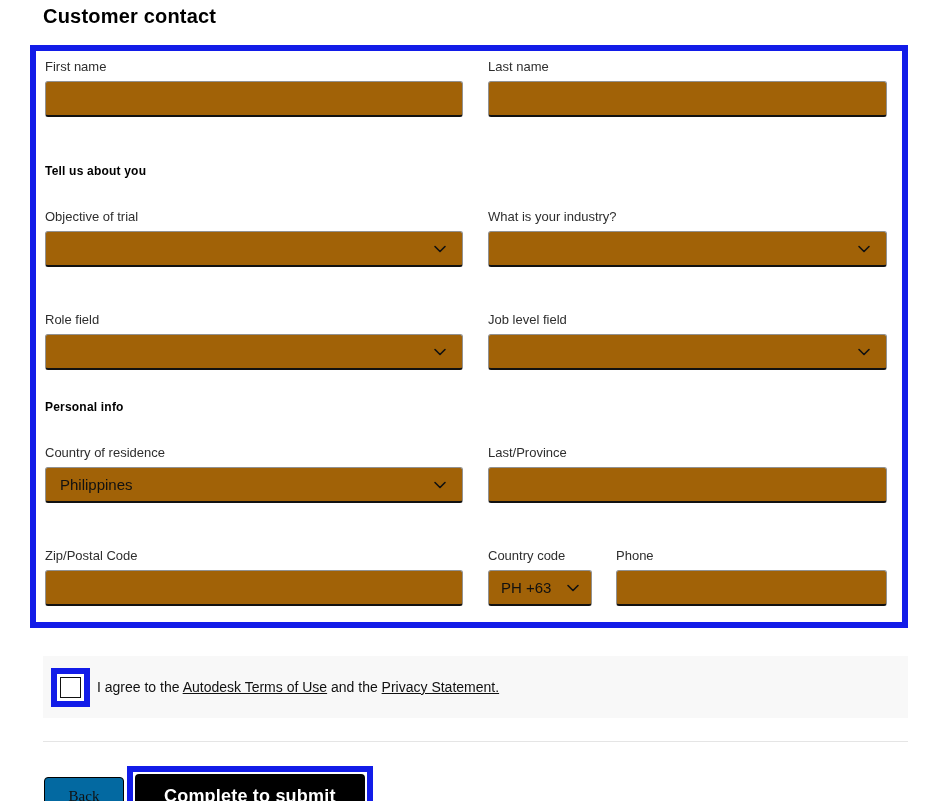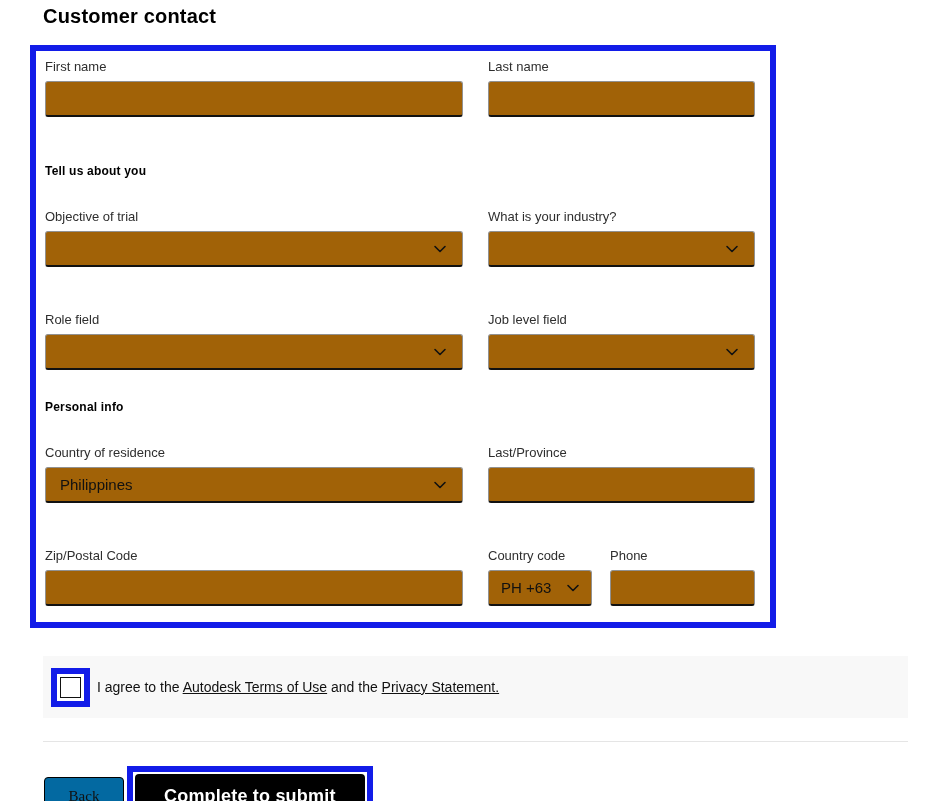--- a/index.html
+++ b/index.html
@@ -15,21 +15,21 @@
     font-family:"Liberation Sans","DejaVu Sans",sans-serif;
     color:#111;
     width:939px;height:801px;overflow:hidden;position:relative;
   }
   .page-title{
     font-size:20px;font-weight:bold;color:#000;
     margin:5px 0 0 43px;letter-spacing:0.2px;
   }
   
   .form-annotation{
-    margin:17px 0 0 30px;width:746px;
+    margin:17px 0 0 30px;width:878px;
     border:6px solid var(--annotation-blue);
     background:#fff;
     padding:8px 15px 16px 9px;
   }
   .field-row{
     display:grid;grid-template-columns:418px 1fr;column-gap:25px;
   }
   .field-row + .field-row{margin-top:45px;}
   .section-heading{
     font-size:12px;font-weight:bold;color:#000;letter-spacing:0.2px;
@@ -51,21 +51,21 @@
   }
   .select-box{
     position:relative;display:flex;align-items:center;
     padding:0 38px 0 14px;cursor:pointer;
   }
   .select-value{font-size:15px;color:#111;white-space:nowrap;overflow:hidden;}
   .chevron{
     position:absolute;right:13px;top:50%;transform:translateY(-50%);
     width:18px;height:18px;display:block;
   }
-  .cc-row{display:grid;grid-template-columns:104px 1fr;column-gap:18px;}
+  .cc-row{display:grid;grid-template-columns:104px 1fr;column-gap:24px;}
   .select-box.small{padding:0 30px 0 12px;}
   .select-box.small .chevron{right:9px;}
   
   .agreement-bar{
     margin:28px 0 0 43px;width:865px;height:62px;
     background:var(--agreement-bg);
     display:flex;align-items:center;padding-left:8px;text-align:center;
   }
   .checkbox-annotation{
     border:6px solid var(--annotation-blue);background:#fff;

